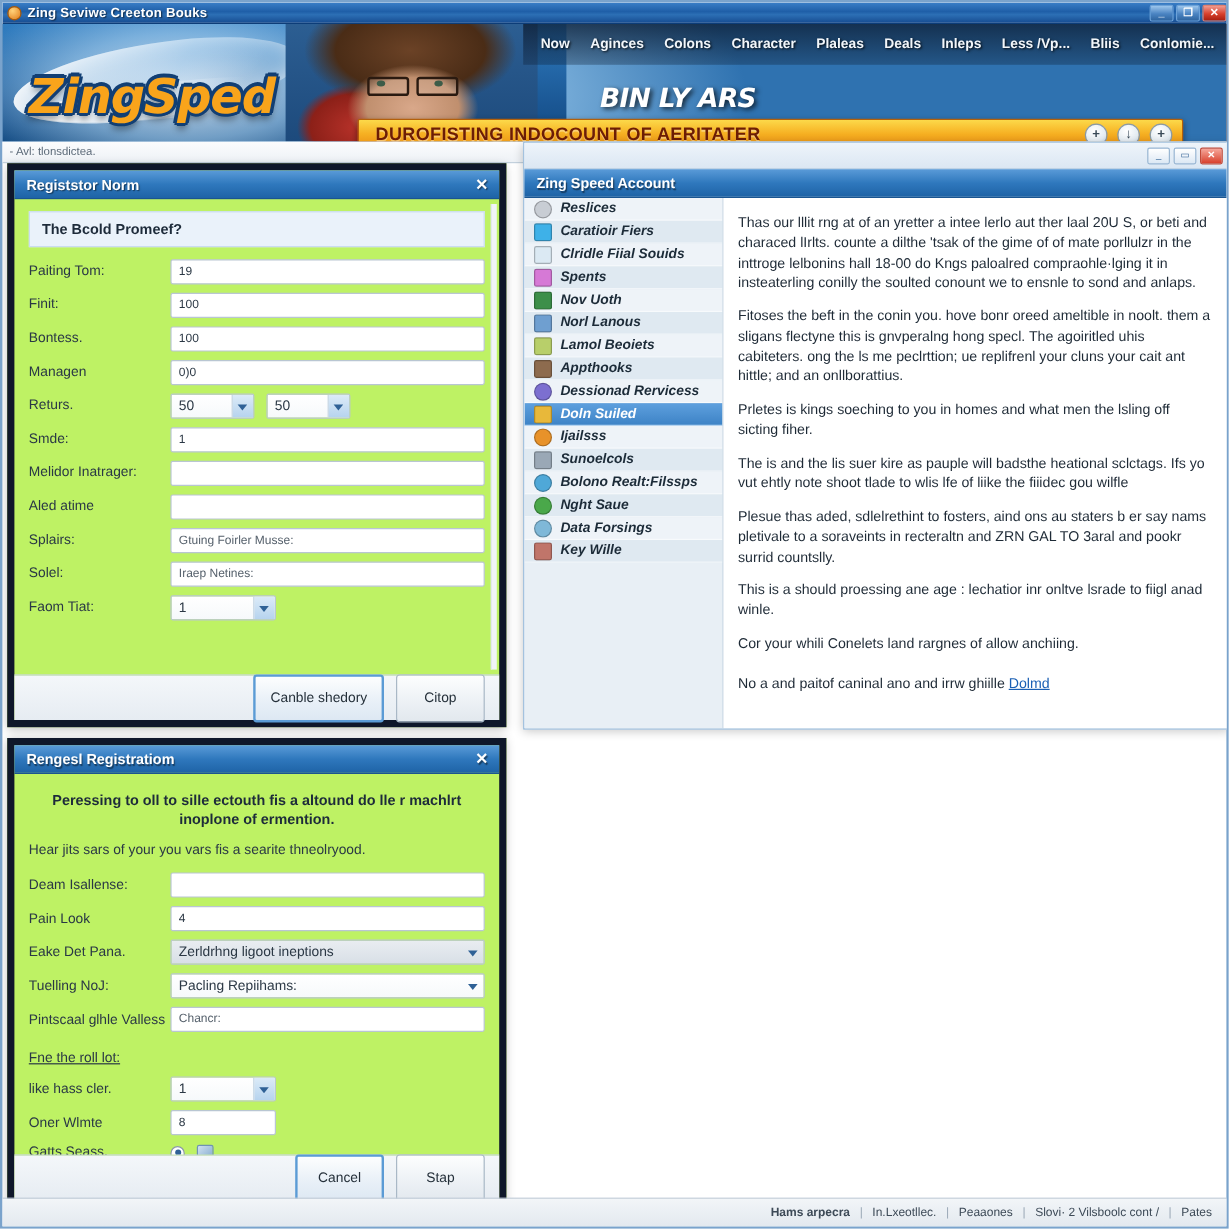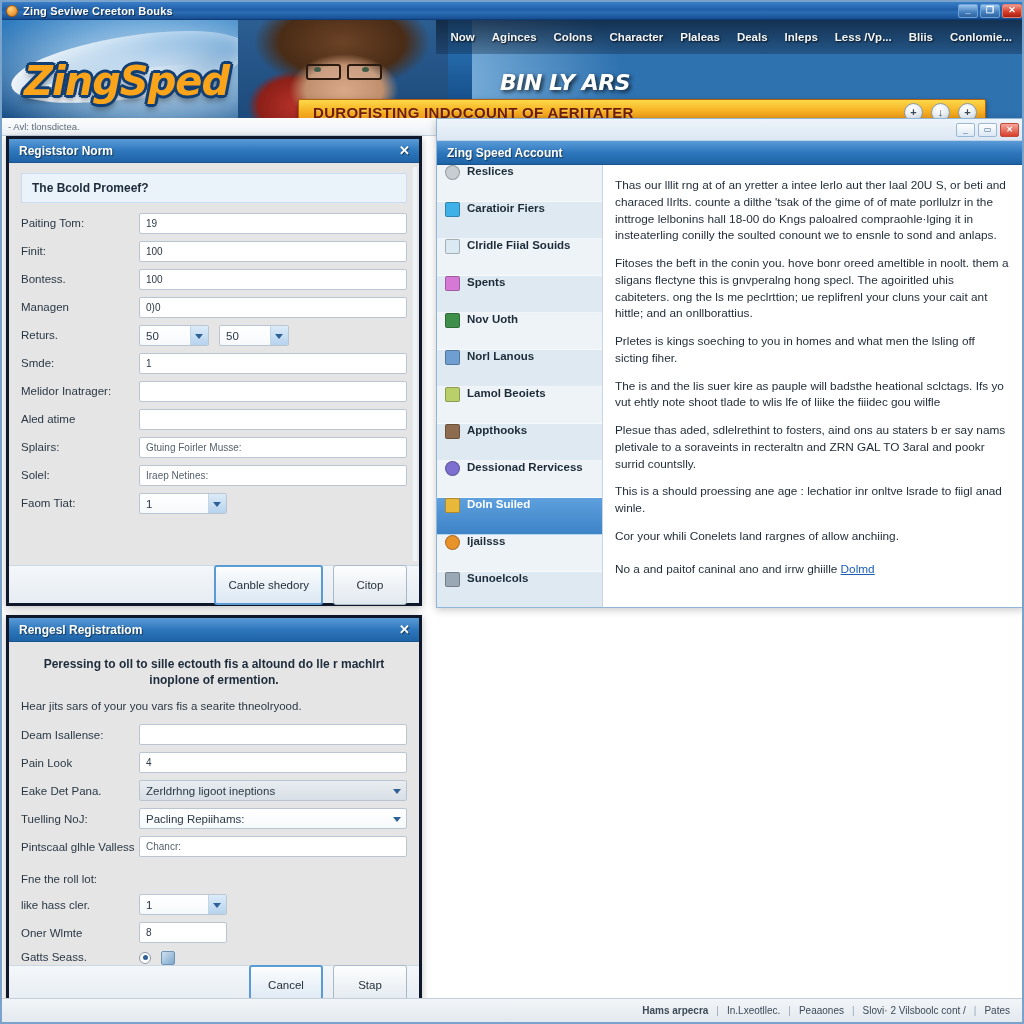--- a/index.html
+++ b/index.html
@@ -163,22 +163,22 @@
     position: absolute; left: 0; top: 116px; width: 1024px; height: 18px;
     background: linear-gradient(to bottom, #fbfcfd, #eef2f6);
     border-bottom: 1px solid #c4d2de;
     display: flex; align-items: center; padding-left: 6px;
   }
   .subbar-text { font-size: 9.5px; color: #5c6a78; white-space: nowrap; }
 
   
   .dialog {
     position: absolute;
-    background: #e5e5e5;
-    border: 3px solid #0f172a;
+    background: #bef264;
+    border: 6px solid #0f172a;
     box-shadow: 0 2px 8px rgba(0,0,0,.25);
     display: flex; flex-direction: column;
   }
   .dlg-titlebar {
     height: 24px; flex: 0 0 auto;
     background: linear-gradient(to bottom, #5a9bd8 0%, #2f78bd 50%, #1e63a6 100%);
     display: flex; align-items: center; padding: 0 6px 0 10px;
     border-bottom: 1px solid #1a5590;
   }
   .dlg-title {
@@ -270,21 +270,21 @@
   .mini-icon {
     width: 14px; height: 14px; flex: 0 0 auto;
     background: linear-gradient(135deg, #cfe0f0, #7fa8cc);
     border: 1px solid #6f93b4; border-radius: 2px;
   }
   .center-head {
     text-align: center; font-size: 12px; font-weight: bold; color: #1d2b3a;
     line-height: 1.35; margin: 4px 10px 12px 10px;
   }
   .sub-note { font-size: 11.5px; color: #2a3845; margin-bottom: 12px; }
-  .plain-row { font-size: 11.5px; color: #2a3845; margin: 16px 0 9px 0; }
+  .plain-row { font-size: 11.5px; color: #2a3845; margin: 16px 0 9px 0; text-decoration: underline; }
   .scrollstrip {
     position: absolute; right: 2px; top: 4px; bottom: 4px; width: 5px;
     background: #f1f4f7; border-left: 1px solid #e2e8ee;
   }
 
   
   .acct-window {
     position: absolute; left: 434px; top: 116px; width: 588px; height: 490px;
     background: #ffffff;
     border: 1px solid #8fb5d8;
@@ -318,25 +318,25 @@
     text-shadow: 1px 1px 1px rgba(0,0,0,.5);
   }
   .acct-main { flex: 1 1 auto; display: flex; overflow: hidden; }
   .acct-side {
     width: 166px; flex: 0 0 166px;
     background: #e8eff5;
     border-right: 1px solid #c7d6e3;
     overflow: hidden;
   }
   .side-item {
-    height: 37px; display: flex; align-items: flex-start;
+    height: 19px; display: flex; align-items: center;
     padding-left: 8px; gap: 7px; cursor: pointer;
     font-size: 11.5px; color: #1c2b38; font-weight: bold;
     border-bottom: 1px solid rgba(255,255,255,.55);
-    white-space: nowrap; overflow: hidden;
+    white-space: nowrap; overflow: hidden; font-style: italic;
   }
   .side-item:nth-child(odd) { background: #eef3f8; }
   .side-item:nth-child(even) { background: #dfe9f1; }
   .side-item.active {
     background: linear-gradient(to bottom, #5ea0de, #3d83c6);
     color: #ffffff;
   }
   .si-icon {
     width: 15px; height: 15px; flex: 0 0 auto; border-radius: 2px;
     border: 1px solid rgba(0,0,0,.25);

